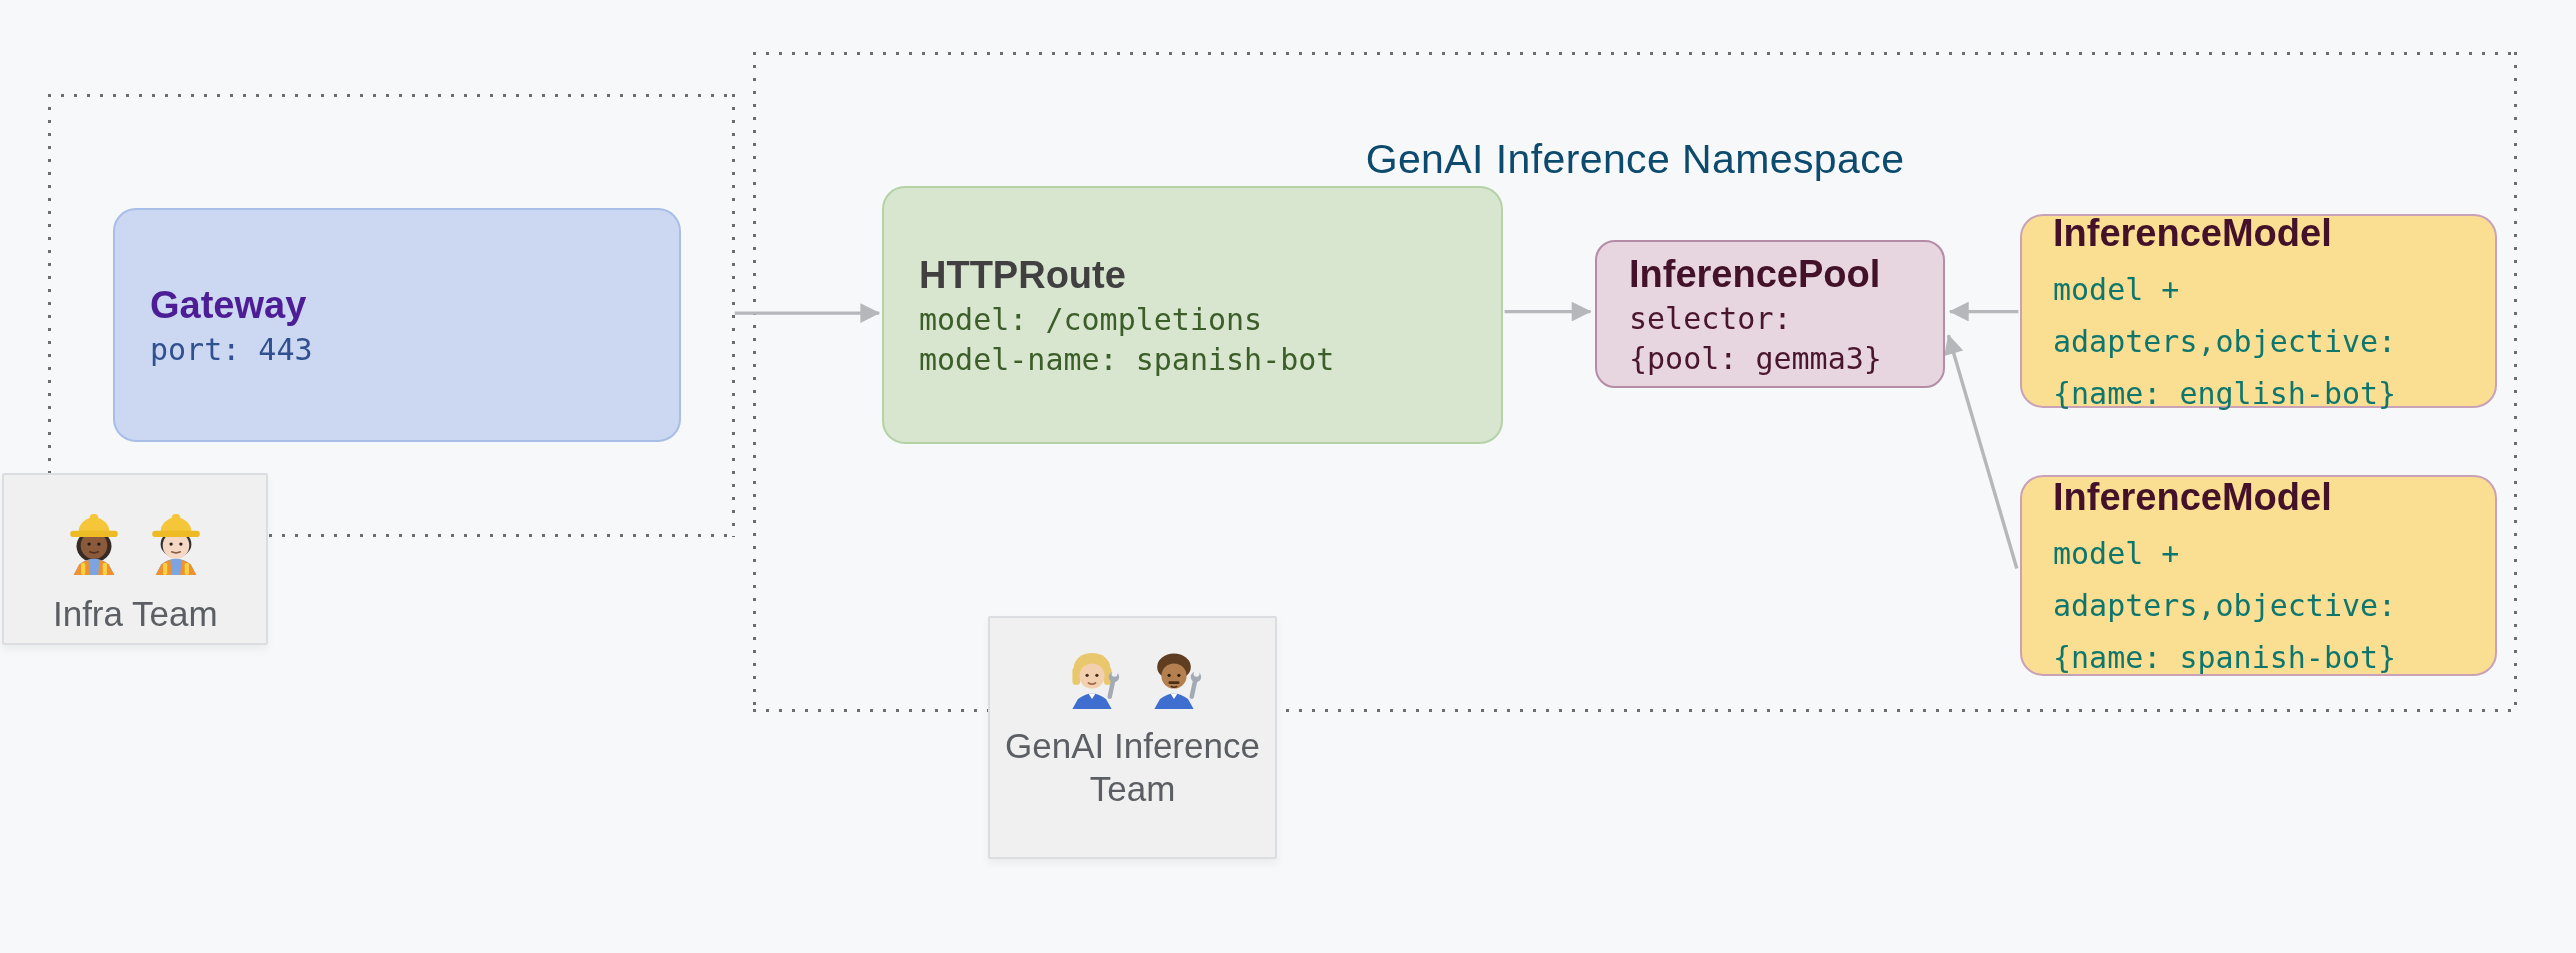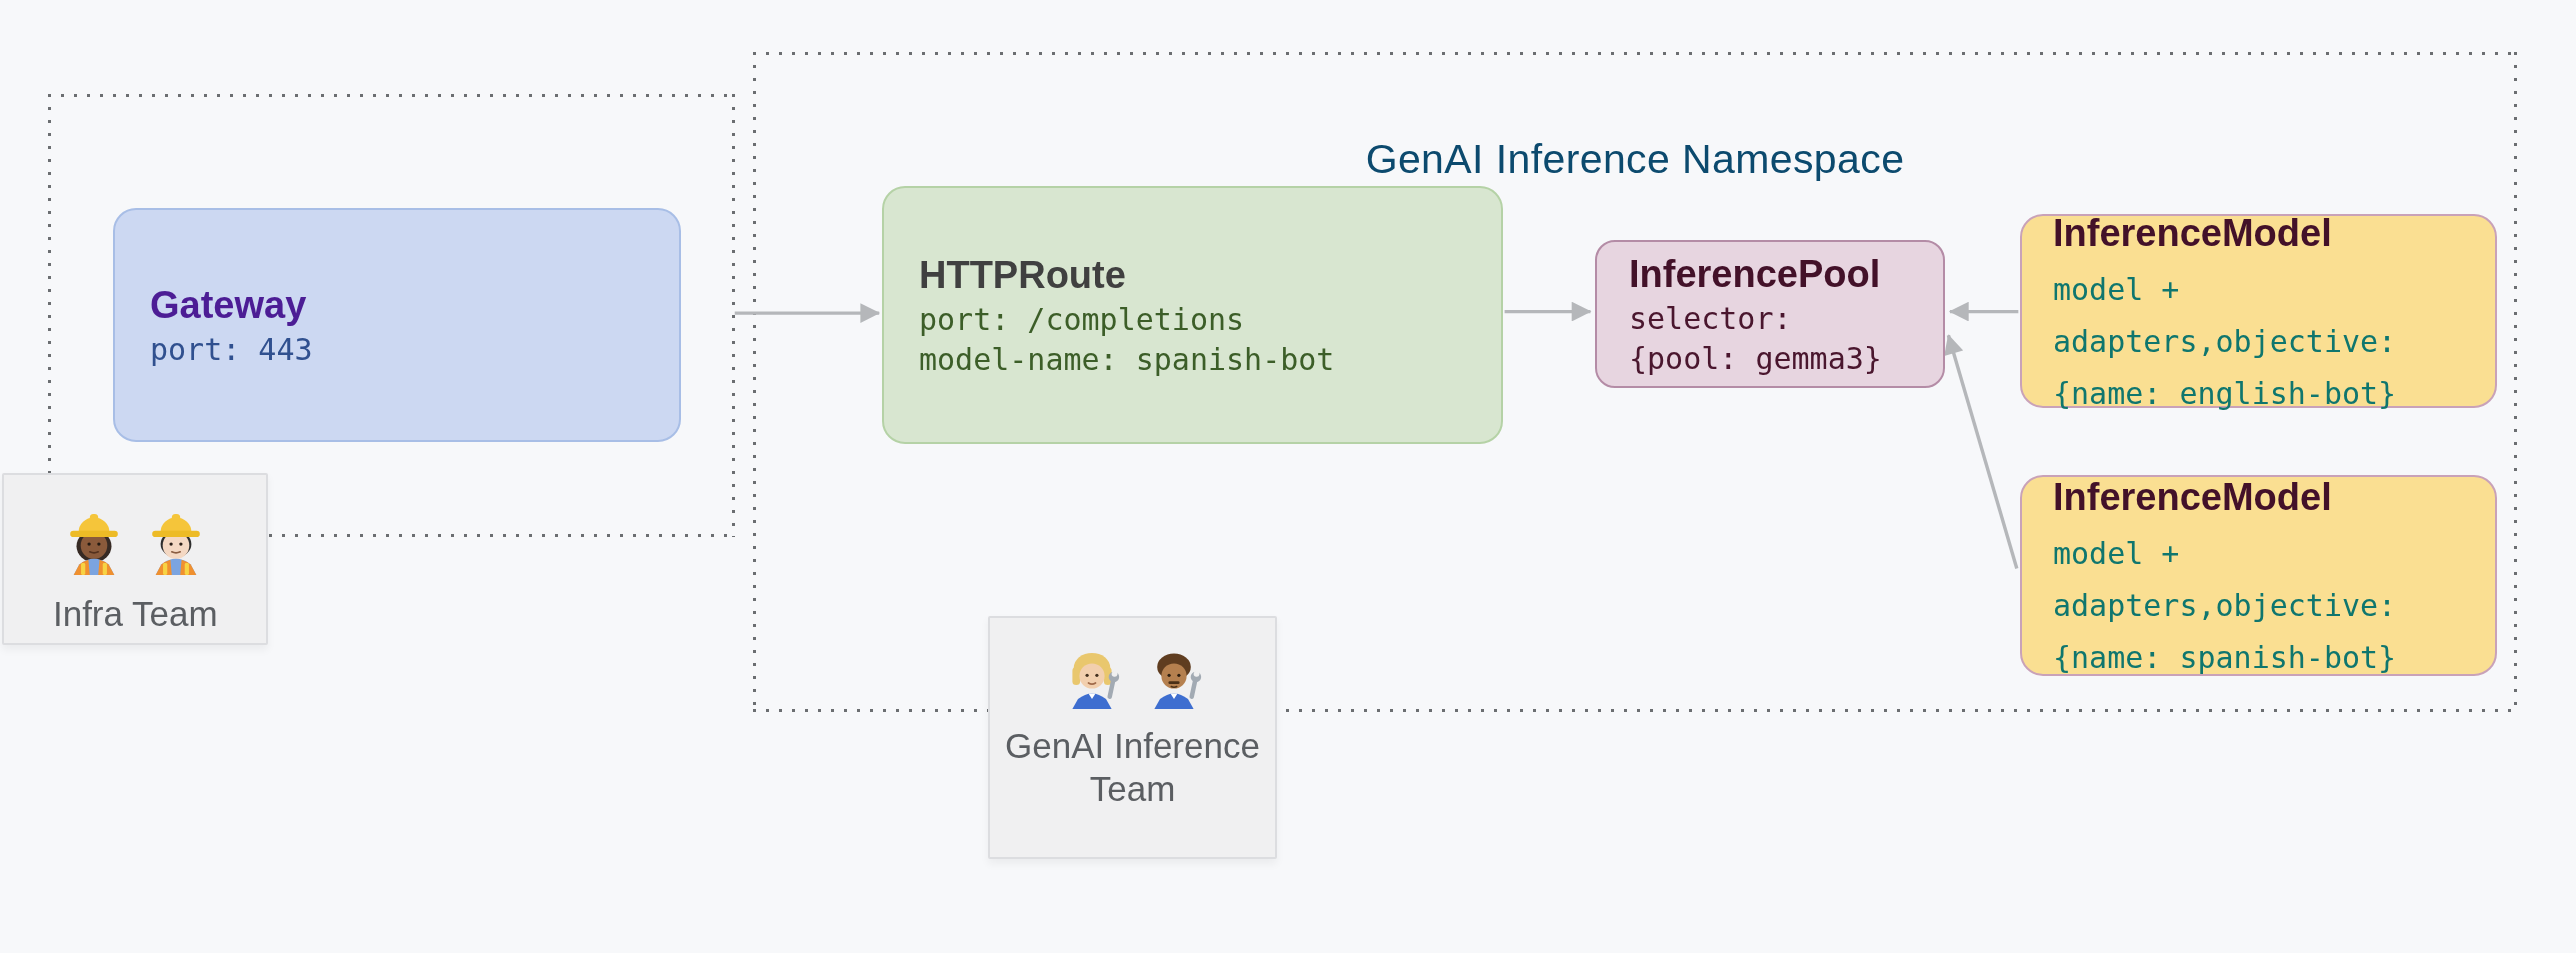--- a/index.html
+++ b/index.html
@@ -97,21 +97,21 @@
     <line class="arrow" x1="2653" y1="748" x2="2563" y2="441" marker-end="url(#ah)"></line>
   </svg>
 
   <div class="node" id="node-gateway">
     <div class="node-title">Gateway</div>
     <div class="node-line">port: 443</div>
   </div>
 
   <div class="node" id="node-httproute">
     <div class="node-title">HTTPRoute</div>
-    <div class="node-line">port: /completions</div>
+    <div class="node-line">model: /completions</div>
     <div class="node-line">model-name: spanish-bot</div>
   </div>
 
   <div class="node" id="node-pool">
     <div class="node-title">InferencePool</div>
     <div class="node-line">selector:</div>
     <div class="node-line">{pool: gemma3}</div>
   </div>
 
   <div class="node im-node" id="node-im1">

